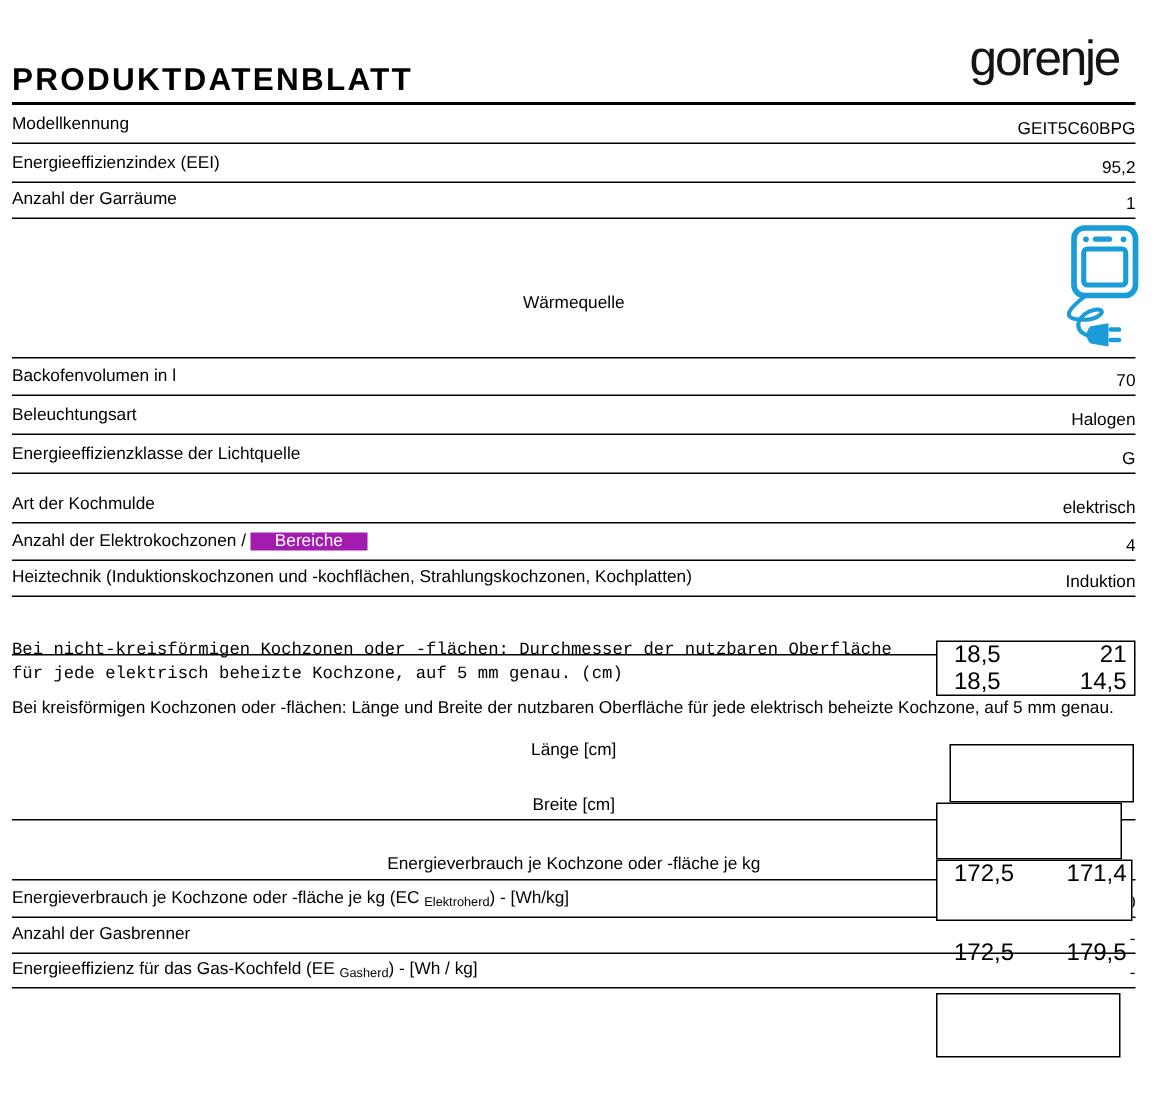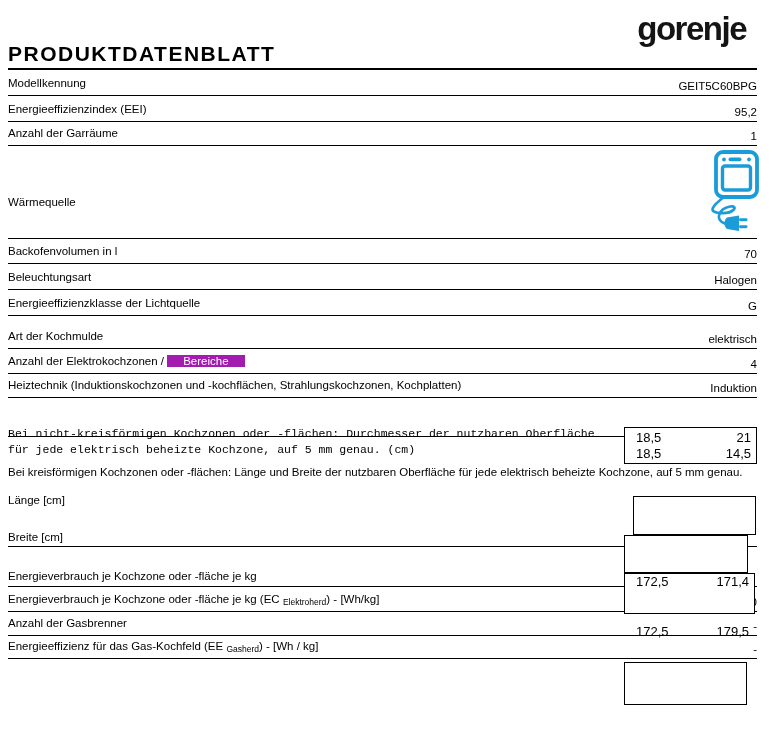--- a/index.html
+++ b/index.html
@@ -1,46 +1,46 @@
 <!DOCTYPE html>
 <html><head>
 <meta charset="utf-8">
 <style>
   html,body { margin:0; padding:0; background:#fff; }
   body { font-family:"Liberation Sans", sans-serif; color:#000; }
   .sheet { position:relative; width:777px; height:742px; background:#fff; overflow:hidden; }
 
-  .logo { position:absolute; top:10px; right:31px; font-size:33px; font-weight:bold;
+  .logo { position:absolute; top:20px; right:31px; font-size:33px; font-weight:normal;
           letter-spacing:-1.5px; color:#141414; }
 
   .title-row { margin:0 20px 0 8px; height:70px; border-bottom:2px solid #000;
                display:flex; align-items:flex-end; padding-bottom:2px; box-sizing:border-box; }
   .title { font-size:21px; font-weight:600; letter-spacing:1.5px; }
 
   .row { position:relative; margin:0 20px 0 8px; border-bottom:1px solid #000;
          display:flex; justify-content:space-between; align-items:flex-end;
          padding-bottom:3px; box-sizing:border-box; font-size:11.5px; }
   .row.noline { border-bottom:none; padding-bottom:0; }
   .row.topalign { align-items:flex-start; padding-top:3px; }
-  .row.midalign { align-items:center; padding-bottom:4px; }
+  .row.midalign { align-items:center; padding-bottom:4px;justify-content:center; }
 
   .h26{height:26px} .h24{height:24px} .h93{height:93px} .h25{height:25px}
   .h33{height:33px} .h39{height:39px} .h34{height:34px} .h38{height:38px}
   .h40{height:40px} .h42{height:42px} .h23{height:23px}
 
   .label { line-height:1.35;margin-top:25px; }
   .label.narrow { width:612px;font-family:Liberation Mono, monospace; }
   .value { white-space:nowrap; }
 
   .hl { background:#a21caf; color:#fff; padding:0 16px; }
   .subscript { font-size:8.5px; vertical-align:-2px; }
 
   .vbox { position:absolute; border:1px solid #000; box-sizing:border-box; background:#fff; }
   .vbox.grid22 { display:grid; grid-template-columns:1fr 1fr; align-content:space-evenly;
-                 font-size:13px; }
+                 font-size:16px; }
   .vbox .c-left  { padding-left:11px; text-align:left; }
   .vbox .c-right { padding-right:5px; text-align:right; }
 
   #box-nk     { left:624px; top:427px; width:133px; height:37px; }
   #box-laenge { left:633px; top:496px; width:123px; height:39px; }
   #box-breite { left:624px; top:535px; width:124px; height:38px; }
   #box-ev     { left:624px; top:573px; width:131px; height:41px;gap:35px; }
   #box-gas    { left:624px; top:662px; width:123px; height:43px; }
 
   .heat-icon { position:absolute; right:-4px; top:3px; width:62px; height:86px; }

